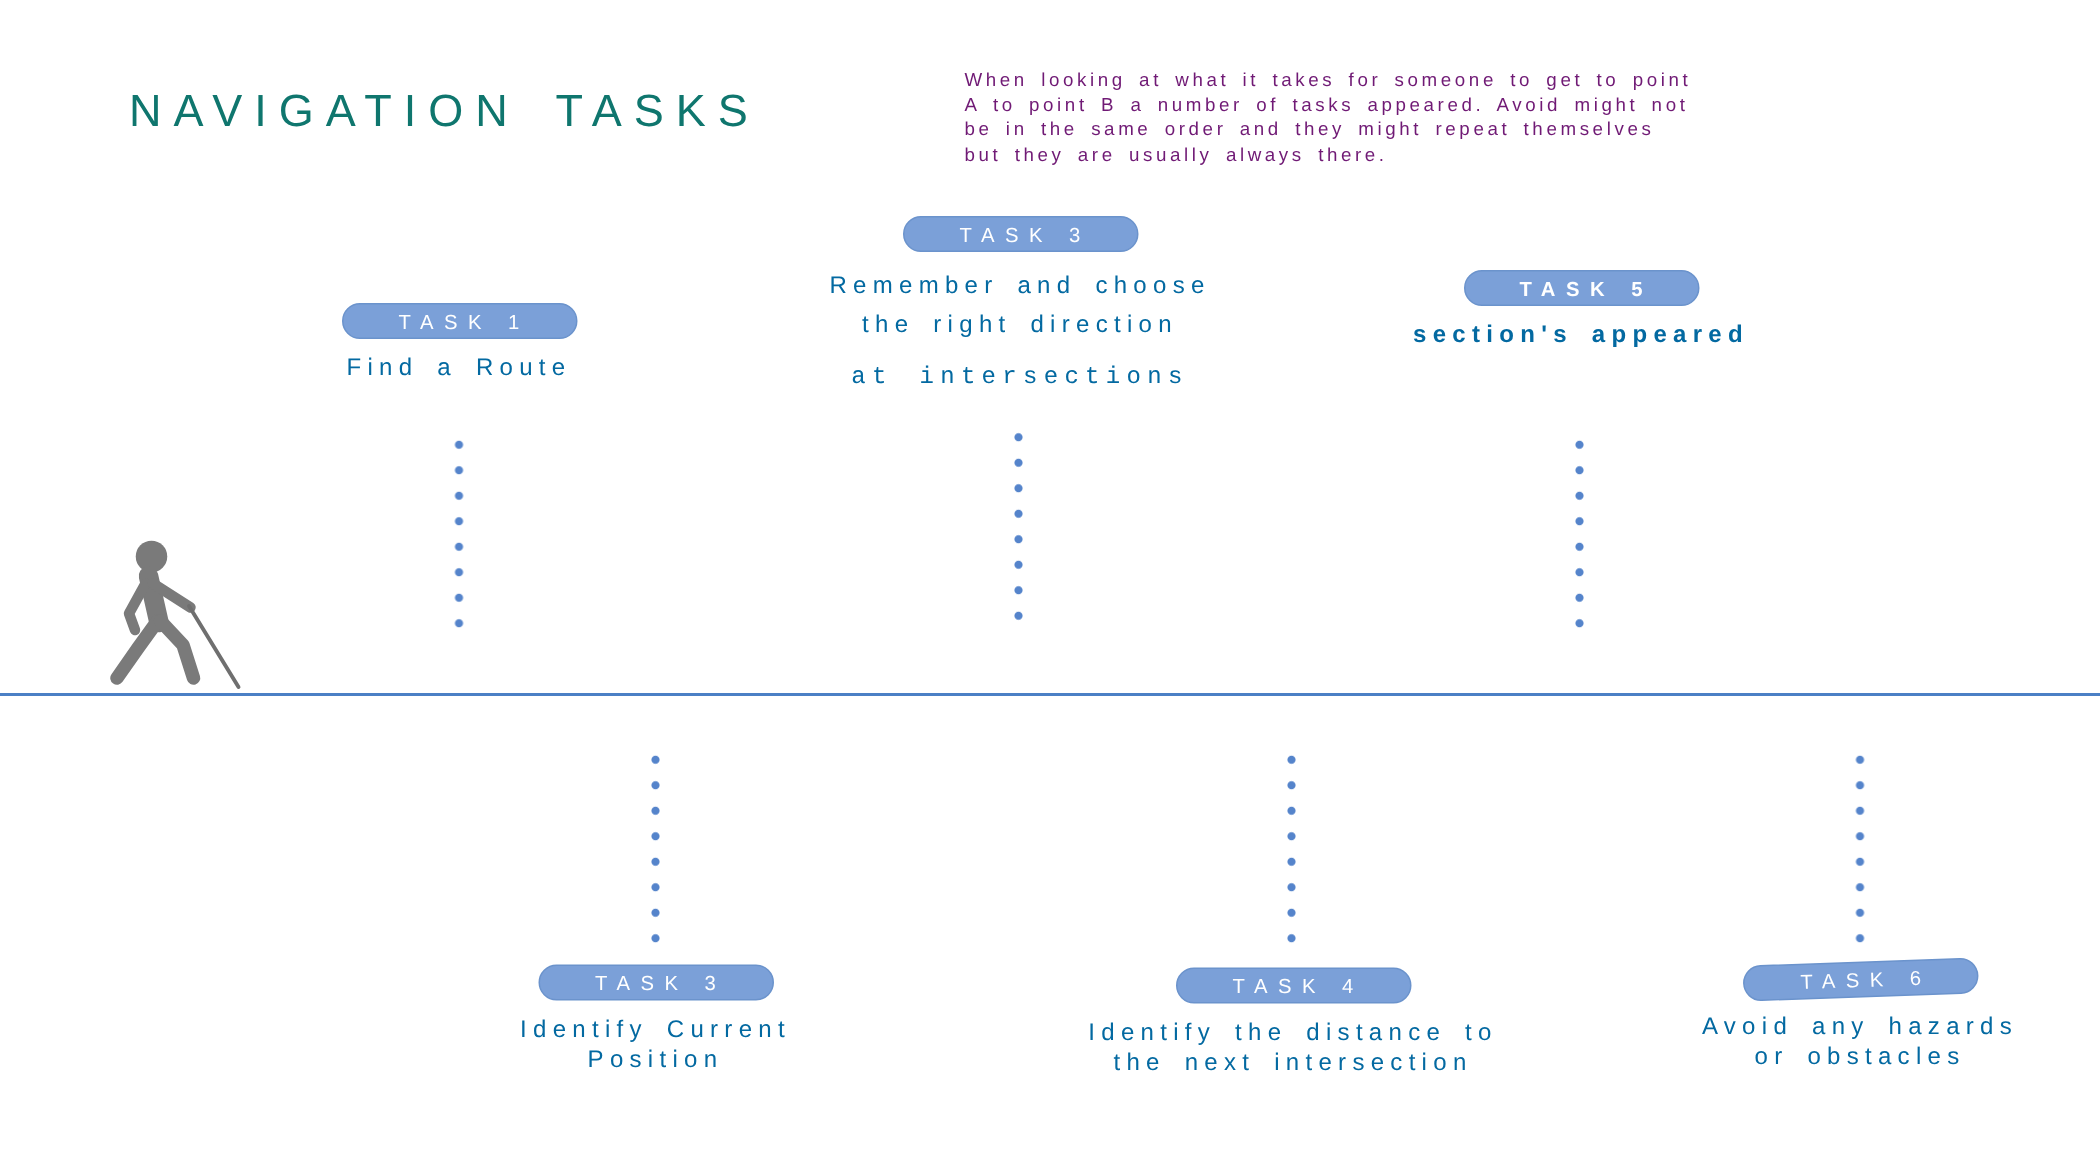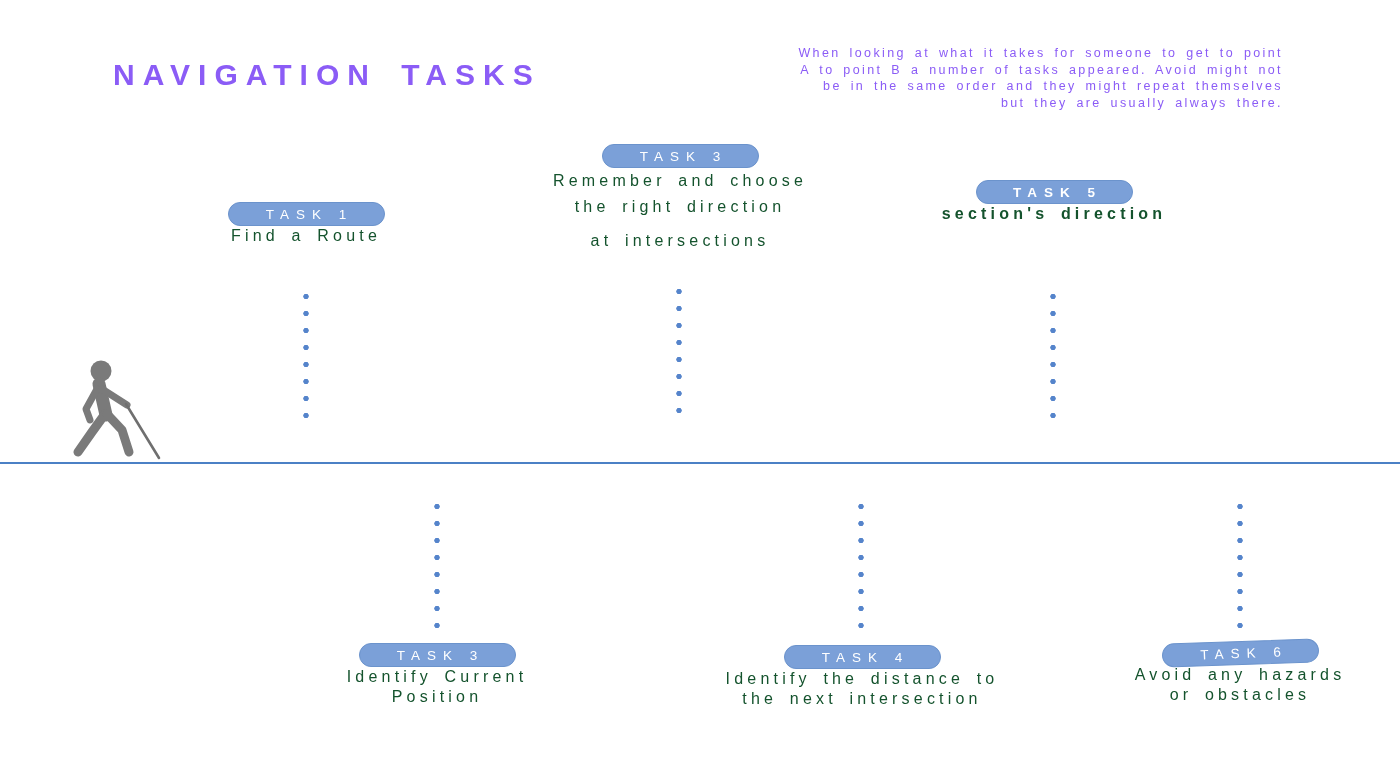--- a/index.html
+++ b/index.html
@@ -2,42 +2,42 @@
 <html><head>
 <meta charset="utf-8">
 <style>
   html,body { margin:0; padding:0; background:#ffffff; }
   .canvas {
     position:relative; width:1400px; height:782px; background:#ffffff;
     font-family:"Liberation Sans", sans-serif; overflow:hidden;
   }
   .title {
     position:absolute; left:86px; top:58px;
-    font-size:30px; font-weight:700; letter-spacing:8px; word-spacing:8px;
-    color:#8b5cf6; white-space:nowrap;margin-left:27px;
+    font-size:30px; font-weight:400; letter-spacing:8px; word-spacing:8px;
+    color:#0f766e; white-space:nowrap;
   }
   .intro {
     position:absolute; right:117px; top:45px; width:640px;
-    text-align:right; font-size:12.5px; line-height:16.5px;
-    letter-spacing:2.4px; word-spacing:3px; color:#8b5cf6;
+    text-align:left; font-size:12.5px; line-height:16.5px;
+    letter-spacing:2.4px; word-spacing:3px; color:#701a75;
   }
   .task-group { position:absolute; width:340px; text-align:center; }
   .pill {
     width:157px; height:24px; margin:0 auto; border-radius:13px;
     background:#7BA0D8; border:1px solid #6B93CC; box-sizing:border-box;
     display:flex; align-items:center; justify-content:center;
     color:#ffffff; font-size:13.5px; letter-spacing:7px; text-indent:7px;
   }
   .pill.tilt { transform:rotate(-2deg); }
   .desc {
-    color:#14532d; font-size:16px;
+    margin-top:10px; color:#0369a1; font-size:16px;
     letter-spacing:4.2px; word-spacing:4px; line-height:20px;
   }
   .desc.spread { line-height:26px; }
-  .desc .gap-top { margin-top:8px; }
+  .desc .gap-top { margin-top:8px;font-family:Liberation Mono, monospace; }
   .dotline {
     position:absolute; width:6px; height:131px;
     background-image:radial-gradient(circle, #5584CB 2.4px, rgba(85,132,203,0) 3px);
     background-size:6px 17px; background-position:center top; background-repeat:repeat-y;
   }
   .hline {
     position:absolute; left:0; right:0; top:462px; height:2px; background:#4B80C5;
   }
   .person { position:absolute; left:72px; top:358px; width:100px; height:104px; }
 </style>
@@ -73,21 +73,21 @@
       <div>the right direction</div>
       <div class="gap-top">at intersections</div>
     </div>
   </div>
 
   <div class="task-group" style="left:884px; top:180px;font-weight:bold;">
     <div class="pill">
       <span>TASK 5</span>
     </div>
     <div class="desc">
-      <div>section's direction</div>
+      <div>section's appeared</div>
     </div>
   </div>
 
   <div class="dotline" style="left:303px; top:288px;"></div>
   <div class="dotline" style="left:676px; top:283px;"></div>
   <div class="dotline" style="left:1050px; top:288px;"></div>
 
   <svg class="person" viewBox="0 0 100 104">
     <circle cx="29" cy="13" r="10.5" fill="#7A7A7A"></circle>
     <path d="M27 26 L34 57" stroke="#7A7A7A" stroke-width="13" stroke-linecap="round" fill="none"></path>

